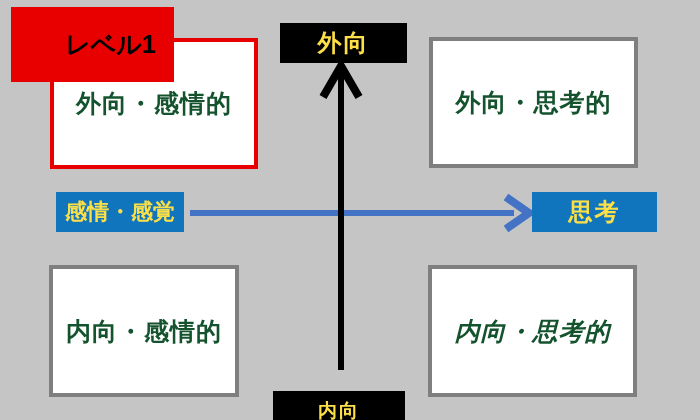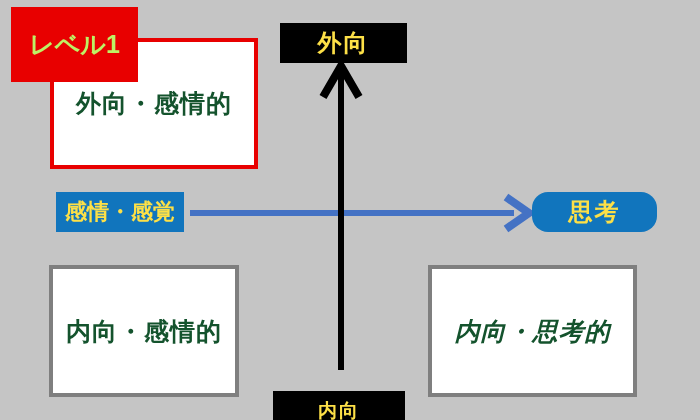--- a/index.html
+++ b/index.html
@@ -21,44 +21,47 @@
   .quad.bl { left:49px;  top:265px; width:190px; height:132px; }
   .quad.br { left:428px; top:265px; width:209px; height:132px;font-style:italic; }
   .axis-label {
     position:absolute; z-index:4; color:#fde047; font-weight:bold;
     display:flex; align-items:center; justify-content:center;
     white-space:nowrap;
   }
   .lbl-top    { left:280px; top:23px;  width:127px; height:40px; background:#000000; font-size:24px; letter-spacing:2px; }
   .lbl-bottom { left:273px; top:367px; width:132px; height:40px; background:#000000; font-size:19px; letter-spacing:2px;margin-top:24px; }
   .lbl-left   { left:56px;  top:192px; width:128px; height:40px; background:#1175bd; font-size:22px; }
-  .lbl-right  { left:532px; top:192px; width:125px; height:40px; background:#1175bd; font-size:24px; letter-spacing:2px;border-radius:16px; }
+  .lbl-right  { left:532px; top:192px; width:125px; height:40px; background:#1175bd; font-size:24px; letter-spacing:2px; }
   .badge {
     position:absolute; z-index:5; left:11px; top:7px; width:127px; height:75px;
-    background:#e80000; color:#bef264; font-weight:bold; font-size:25px;
-    display:flex; align-items:center; justify-content:center;
+    background:#e80000; color:#000000; font-weight:bold; font-size:25px;
+    display:flex; align-items:center; justify-content:center;padding-left:36px;
   }
 </style>
 </head>
 <body>
 
 <div class="canvas">
 
   <svg class="axes" width="700" height="420" viewBox="0 0 700 420">
 
     <line x1="190" y1="213" x2="514" y2="213" stroke="#4472c4" stroke-width="6"></line>
     <polyline points="506,197 529,213 506,229" fill="none" stroke="#4472c4" stroke-width="8" stroke-linejoin="miter"></polyline>
 
     <line x1="341" y1="370" x2="341" y2="72" stroke="#000000" stroke-width="6"></line>
     <polyline points="323,97 341,66 359,97" fill="none" stroke="#000000" stroke-width="8" stroke-linejoin="miter"></polyline>
   </svg>
 
   <div class="quad tl">
     <span>外向・感情的</span>
   </div>
+  <div class="quad tr">
+    <span>外向・思考的</span>
+  </div>
   <div class="quad bl">
     <span>内向・感情的</span>
   </div>
   <div class="quad br">
     <span>内向・思考的</span>
   </div>
 
   <div class="axis-label lbl-top">外向</div>
   <div class="axis-label lbl-bottom">内向</div>
   <div class="axis-label lbl-left">感情・感覚</div>

